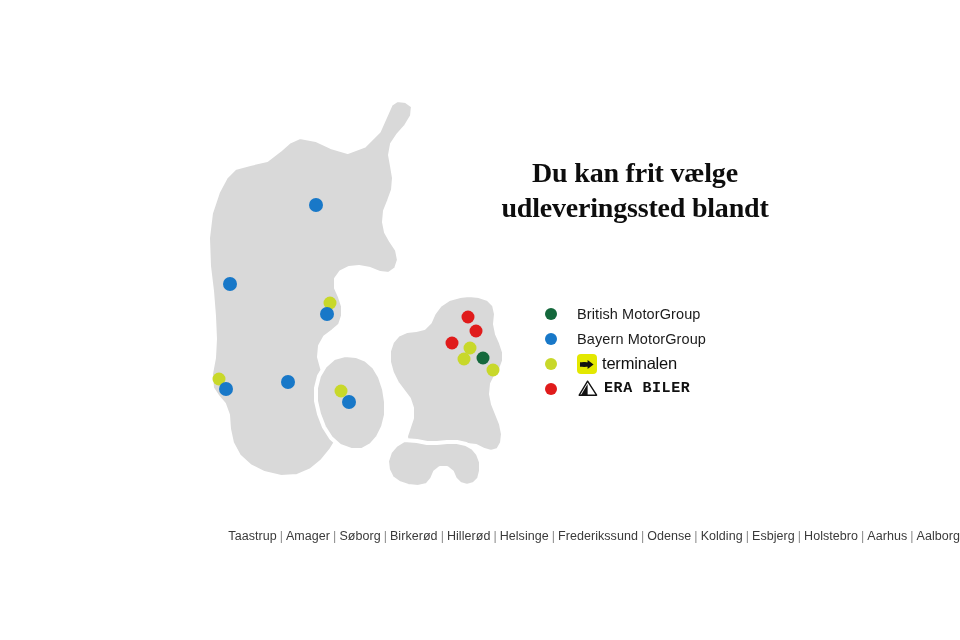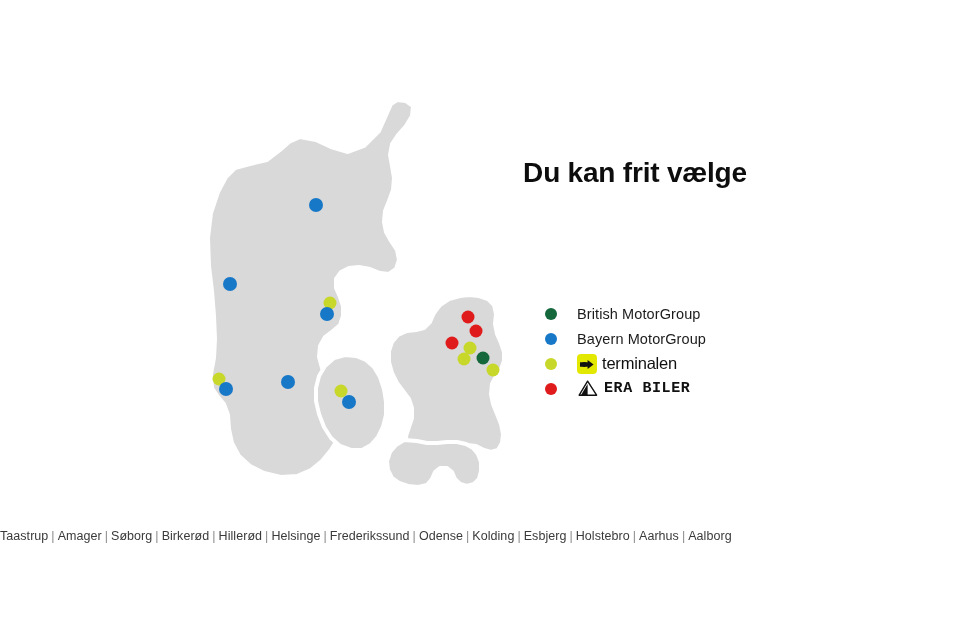--- a/index.html
+++ b/index.html
@@ -38,21 +38,21 @@
 
   .map-dot { }
 
   
   #headline {
     position: absolute;
     left: 455px;
     top: 155px;
     width: 360px;
     text-align: center;
-    font-family: Liberation Sans, sans-serif;
+    font-family: Liberation Serif, serif;
     font-size: 28px;
     line-height: 35px;
     font-weight: 600;
     color: #0d0d0d;
     letter-spacing: -0.2px;
   }
   #headline .hl-line { display: block; white-space: nowrap; }
 
   
   #legend {
@@ -122,21 +122,21 @@
     color: #111111;
     letter-spacing: 0.6px;
   }
 
   
   #city-list {
     position: absolute;
     left: 0;
     top: 529px;
     width: 960px;
-    text-align: left;
+    text-align: right;
     font-family: "Liberation Sans", sans-serif;
     font-size: 12.5px;
     color: #3a3a3a;
     letter-spacing: 0.05px;
     white-space: nowrap;
   }
   #city-list .city-name { color: #3a3a3a; }
   #city-list .city-sep { color: #8c8c8c; padding: 0 3px; }
 </style>
 </head>
@@ -353,20 +353,21 @@
         <circle class="map-dot" cx="470" cy="348" r="6.5" fill="#c8d82a"></circle>
         <circle class="map-dot" cx="464" cy="359" r="6.5" fill="#c8d82a"></circle>
         <circle class="map-dot" cx="483" cy="358" r="6.5" fill="#14683c"></circle>
         <circle class="map-dot" cx="493" cy="370" r="6.5" fill="#c8d82a"></circle>
       </g>
     </svg>
   </div>
 
   <div id="headline">
     <span class="hl-line">Du kan frit vælge</span>
+    <span class="hl-line">udleveringssted blandt</span>
   </div>
 
   <div id="legend">
 
     <div class="legend-row">
       <span class="legend-swatch" style="background:#14683c"></span>
       <span class="legend-label">British MotorGroup</span>
     </div>
 
     <div class="legend-row">

